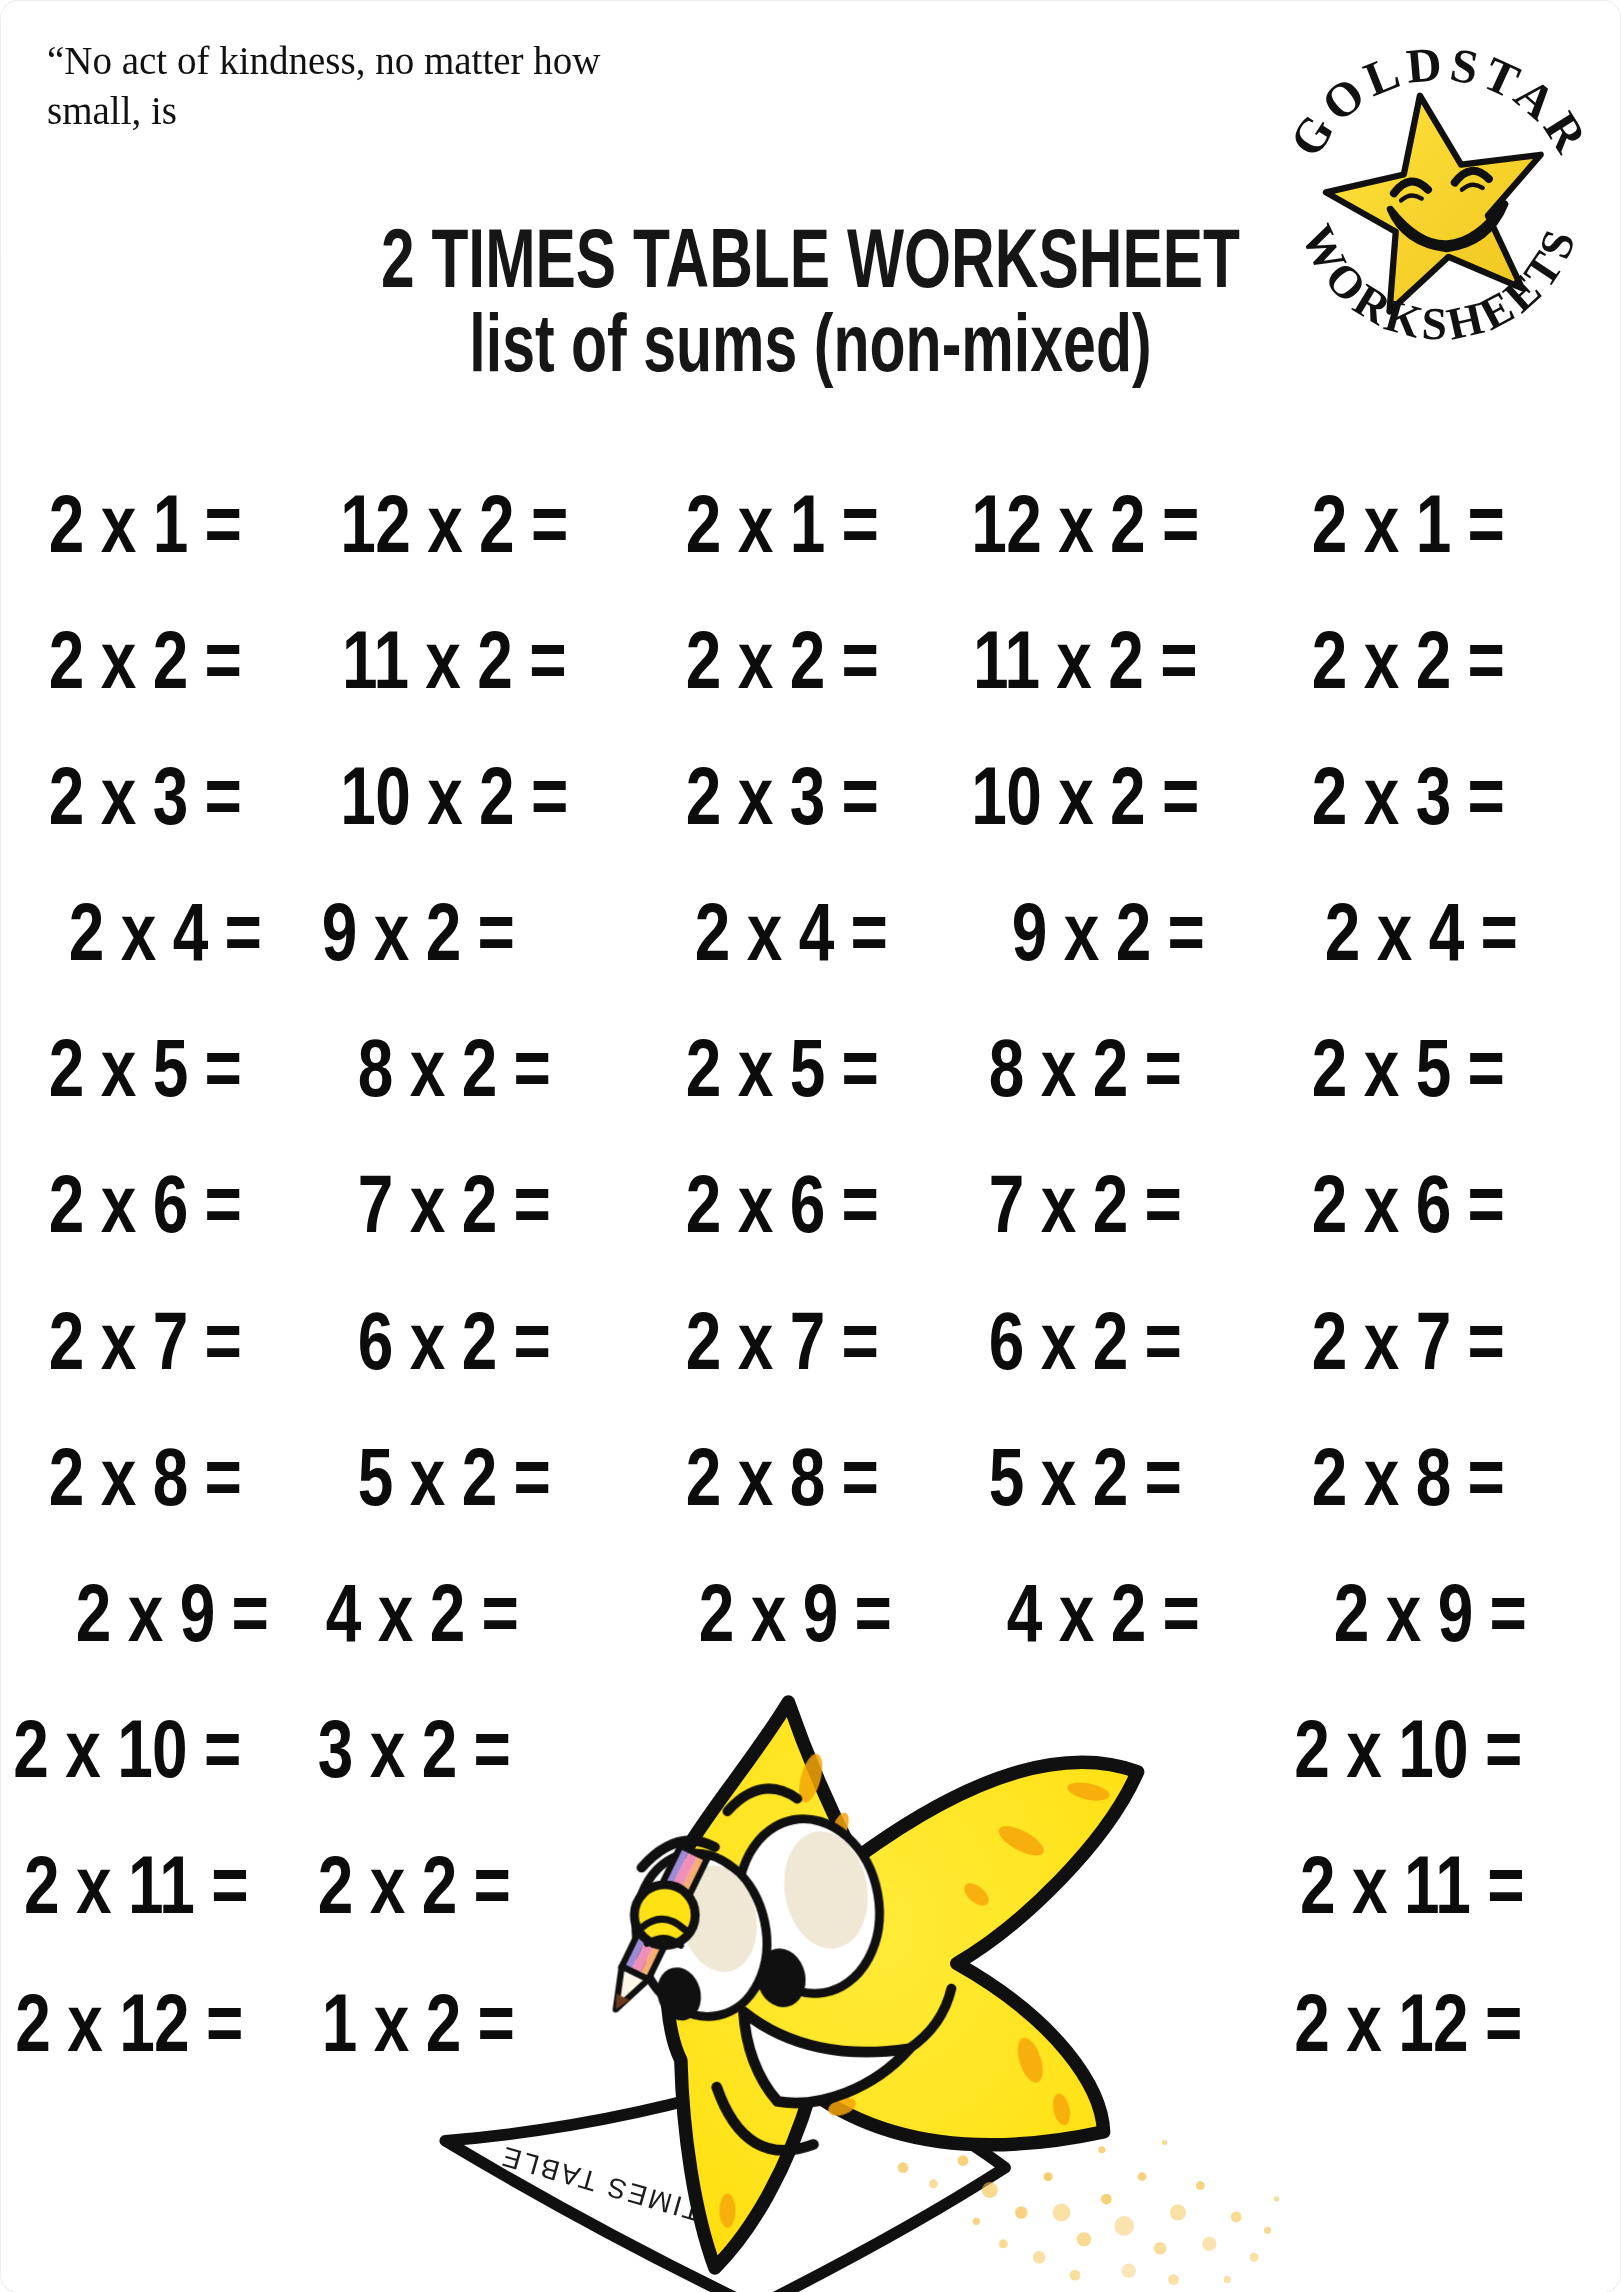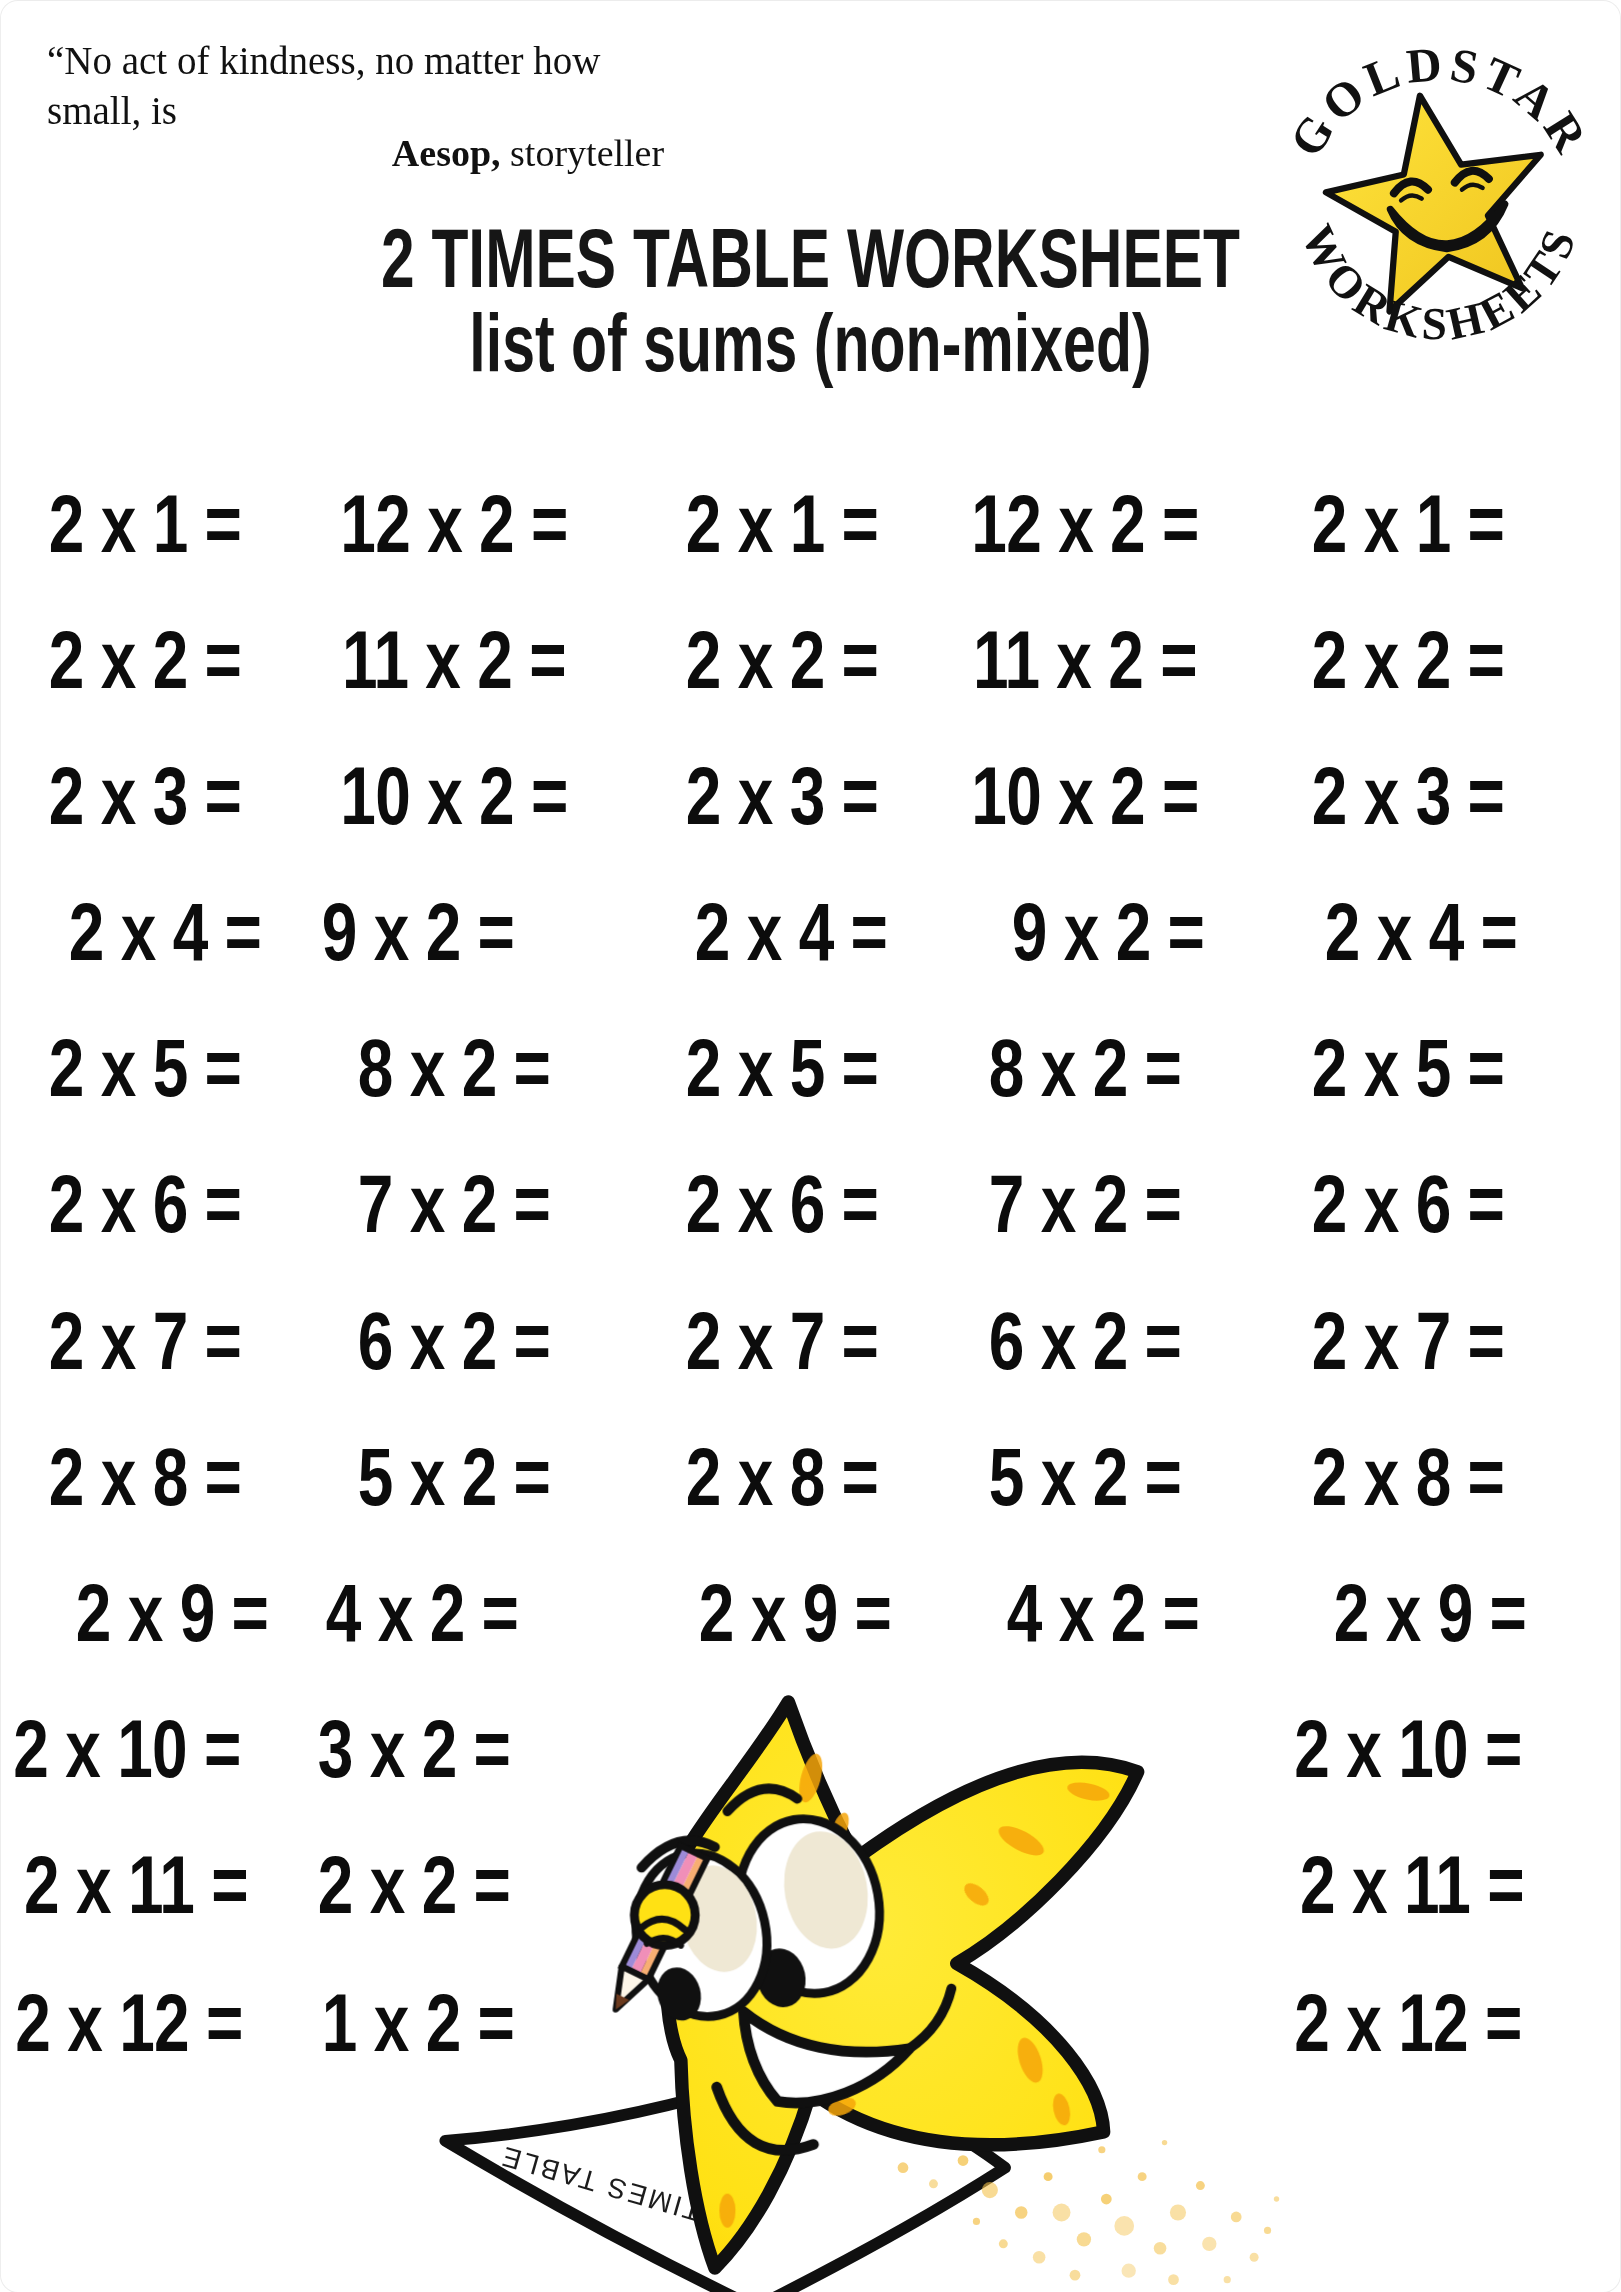--- a/index.html
+++ b/index.html
@@ -25,23 +25,20 @@
   #logo-svg{position:absolute;left:1265px;top:25px;}
   #mascot-svg{position:absolute;left:412px;top:1684px;}
 </style>
 </head>
 <body>
 
 <div id="page">
 
   <div class="quote">
     <div>“No act of kindness, no matter how small, is</div>
-  </div>
-  <div class="attrib">
-    <b>Aesop,</b><span> storyteller</span>
   </div>
 
   <div class="title-wrap">
     <div class="title-line1">2 TIMES TABLE WORKSHEET</div>
     <div class="title-line2">list of sums (non-mixed)</div>
   </div>
 
   <svg id="logo-svg" width="351" height="358" viewBox="0 0 392 400">
     <defs>
       <linearGradient id="lg-star" x1="0" y1="0" x2="1" y2="1">

